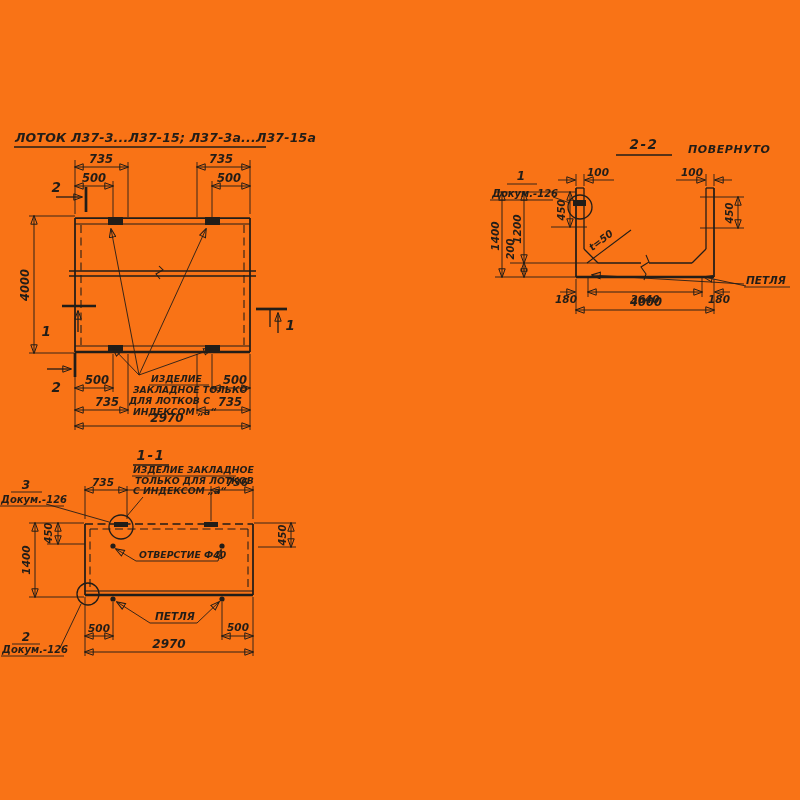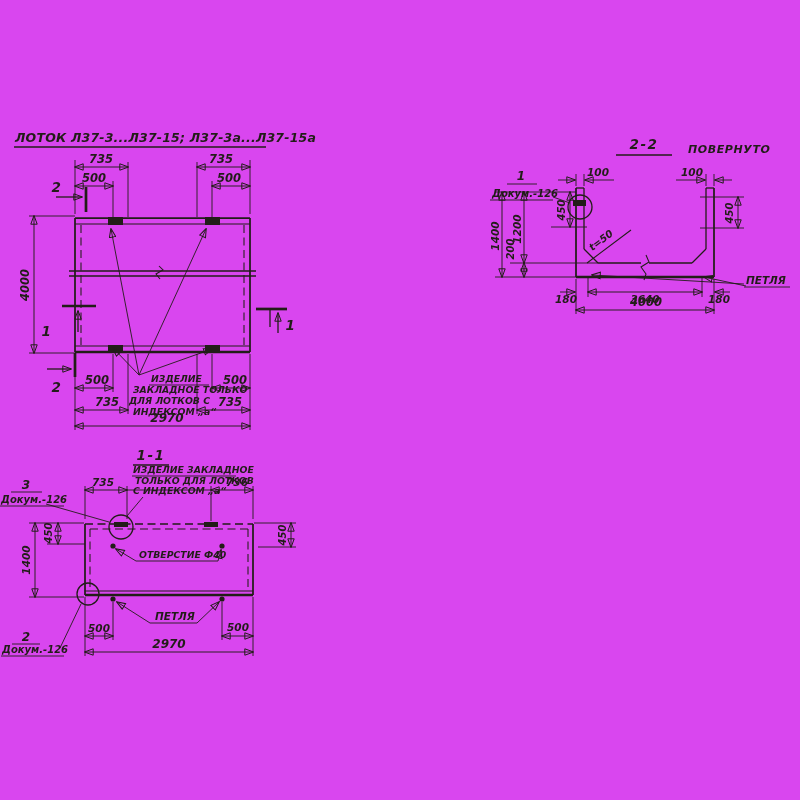--- a/index.html
+++ b/index.html
@@ -1,18 +1,18 @@
 <!DOCTYPE html>
 <html><head>
 <meta charset="utf-8">
 <style>
   html,body{margin:0;padding:0;background:#e8e8e4;}
   #sheet{
     width:800px;height:800px;position:relative;margin:0 auto;
-    background:#d946ef;overflow:hidden;
+    background:#f97316;overflow:hidden;
   }
   svg line, svg path, svg rect, svg circle{stroke:#221d18;fill:none;stroke-linecap:butt;}
   .w08{stroke-width:.9px;} .w10{stroke-width:1.05px;} .w12{stroke-width:1.3px;}
   .w14{stroke-width:1.5px;} .w16{stroke-width:1.75px;} .w20{stroke-width:2.4px;}
   .w24{stroke-width:2.7px;}
   .dsh{stroke-dasharray:8 4.5;}
   .plate{fill:#221d18;stroke:none;}
   .dot{fill:#221d18;stroke:none;}
   .dim{stroke-width:.95px;marker-start:url(#ar);marker-end:url(#ar);}
   .le{marker-end:url(#ar);}

